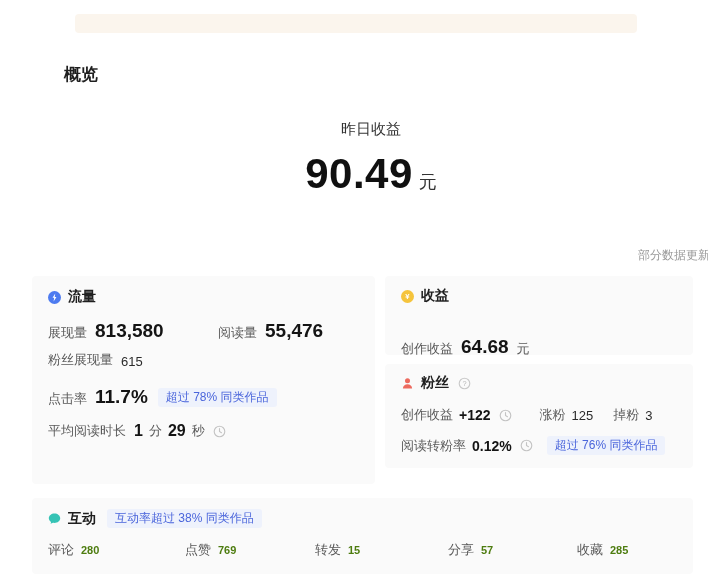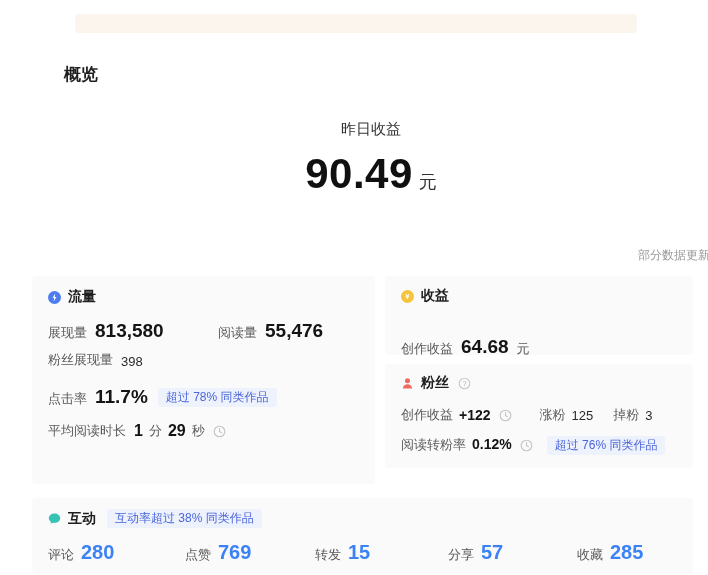--- a/index.html
+++ b/index.html
@@ -45,27 +45,27 @@
   .row-time{margin-top:14px;display:flex;align-items:center;gap:6px;}
   .row-time .m-label{margin-right:2px;}
 
   .badge{display:inline-block;font-size:12px;color:#4A65DB;background:#EEF2FC;
     padding:2px 8px;border-radius:3px;margin-left:10px;line-height:15px;white-space:nowrap;}
   .badge-inline{margin-left:8px;}
 
   .rev-row{margin-top:31px;display:flex;align-items:baseline;gap:8px;}
 
   .fans-row1{margin-top:14px;display:flex;align-items:center;gap:6px;}
-  .fans-row2{margin-top:12px;display:flex;gap:6px;}
+  .fans-row2{margin-top:12px;display:flex;align-items:center;gap:6px;}
   .gap-l{margin-left:22px;}
   .gap-m{margin-left:14px;}
 
   .stats{display:grid;grid-template-columns:137px 130px 133px 129px 1fr;margin-top:13px;}
   .stat{display:flex;align-items:baseline;gap:7px;}
-  .stat-value{font-size:20px;font-weight:600;color:#3b82f6;}
+  .stat-value{font-size:11px;font-weight:600;color:#4d7c0f;}
 
   .clock{flex:none;margin-left:2px;}
   .help{flex:none;margin-left:2px;cursor:pointer;}
 </style>
 </head>
 <body>
 
 <div class="topbar"></div>
 
 <h2 class="overview">概览</h2>
@@ -96,21 +96,21 @@
         <div class="metric">
           <span class="m-label">展现量</span>
           <span class="m-value-lg">813,580</span>
         </div>
         <div class="metric">
           <span class="m-label">阅读量</span>
           <span class="m-value-lg">55,476</span>
         </div>
         <div class="metric">
           <span class="m-label">粉丝展现量</span>
-          <span class="m-value-sm">398</span>
+          <span class="m-value-sm">615</span>
         </div>
       </div>
       <div class="row-ctr">
         <span class="metric">
           <span class="m-label">点击率</span>
           <span class="m-value-lg">11.7%</span>
         </span>
         <span class="badge">超过 78% 同类作品</span>
       </div>
       <div class="row-time">

